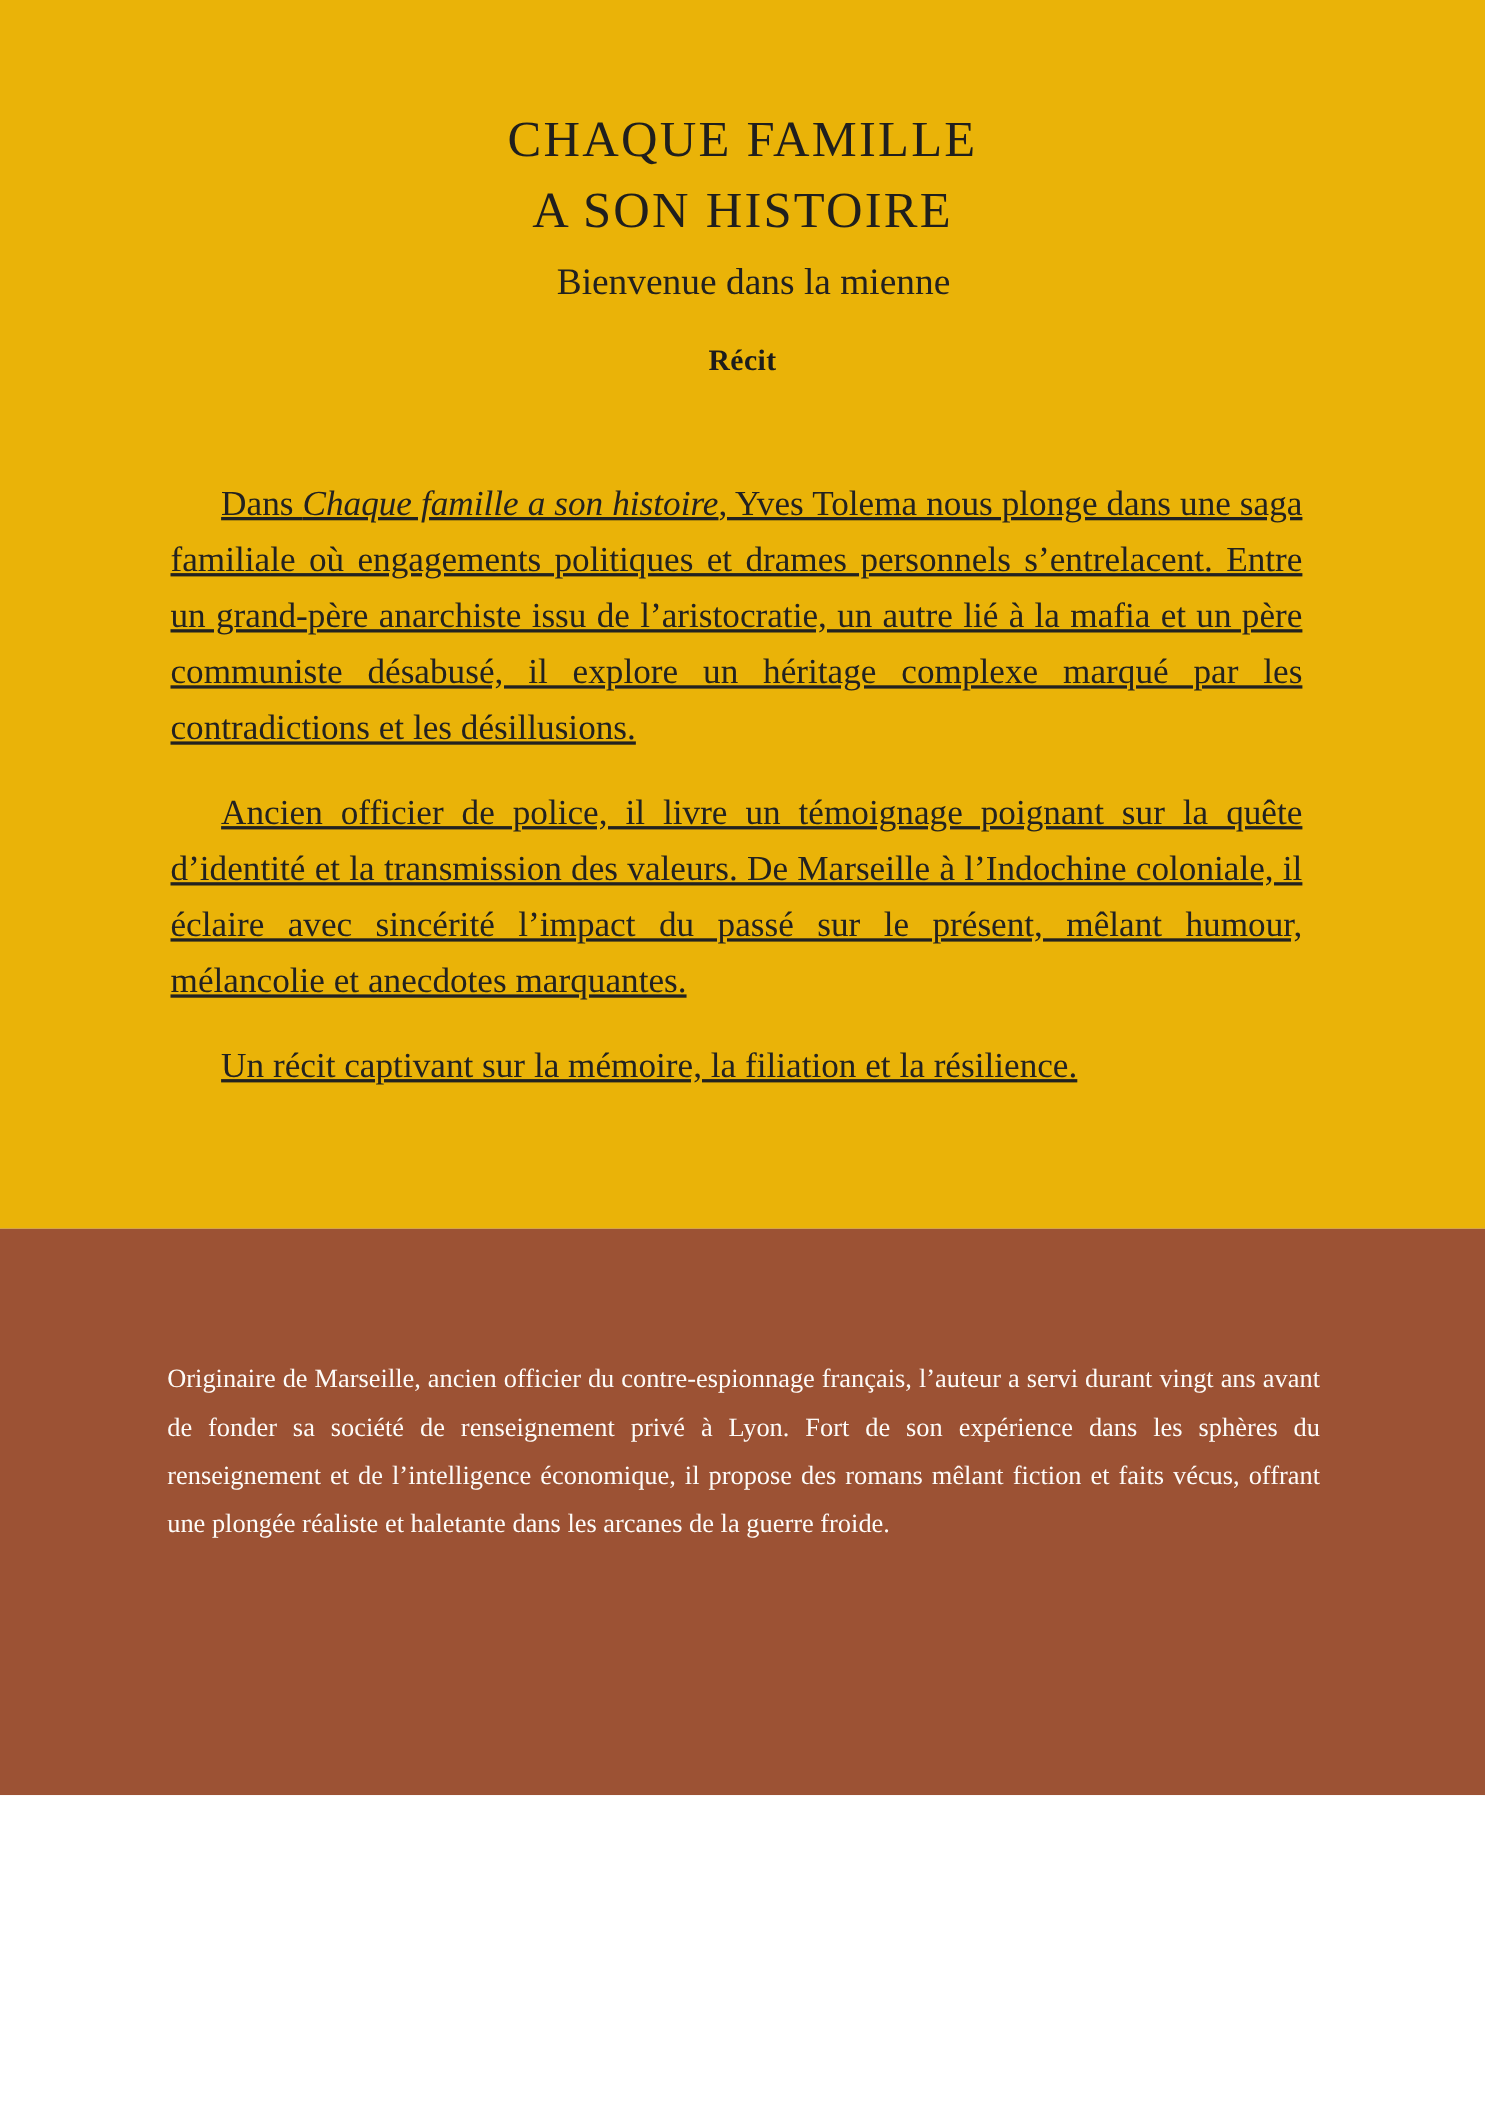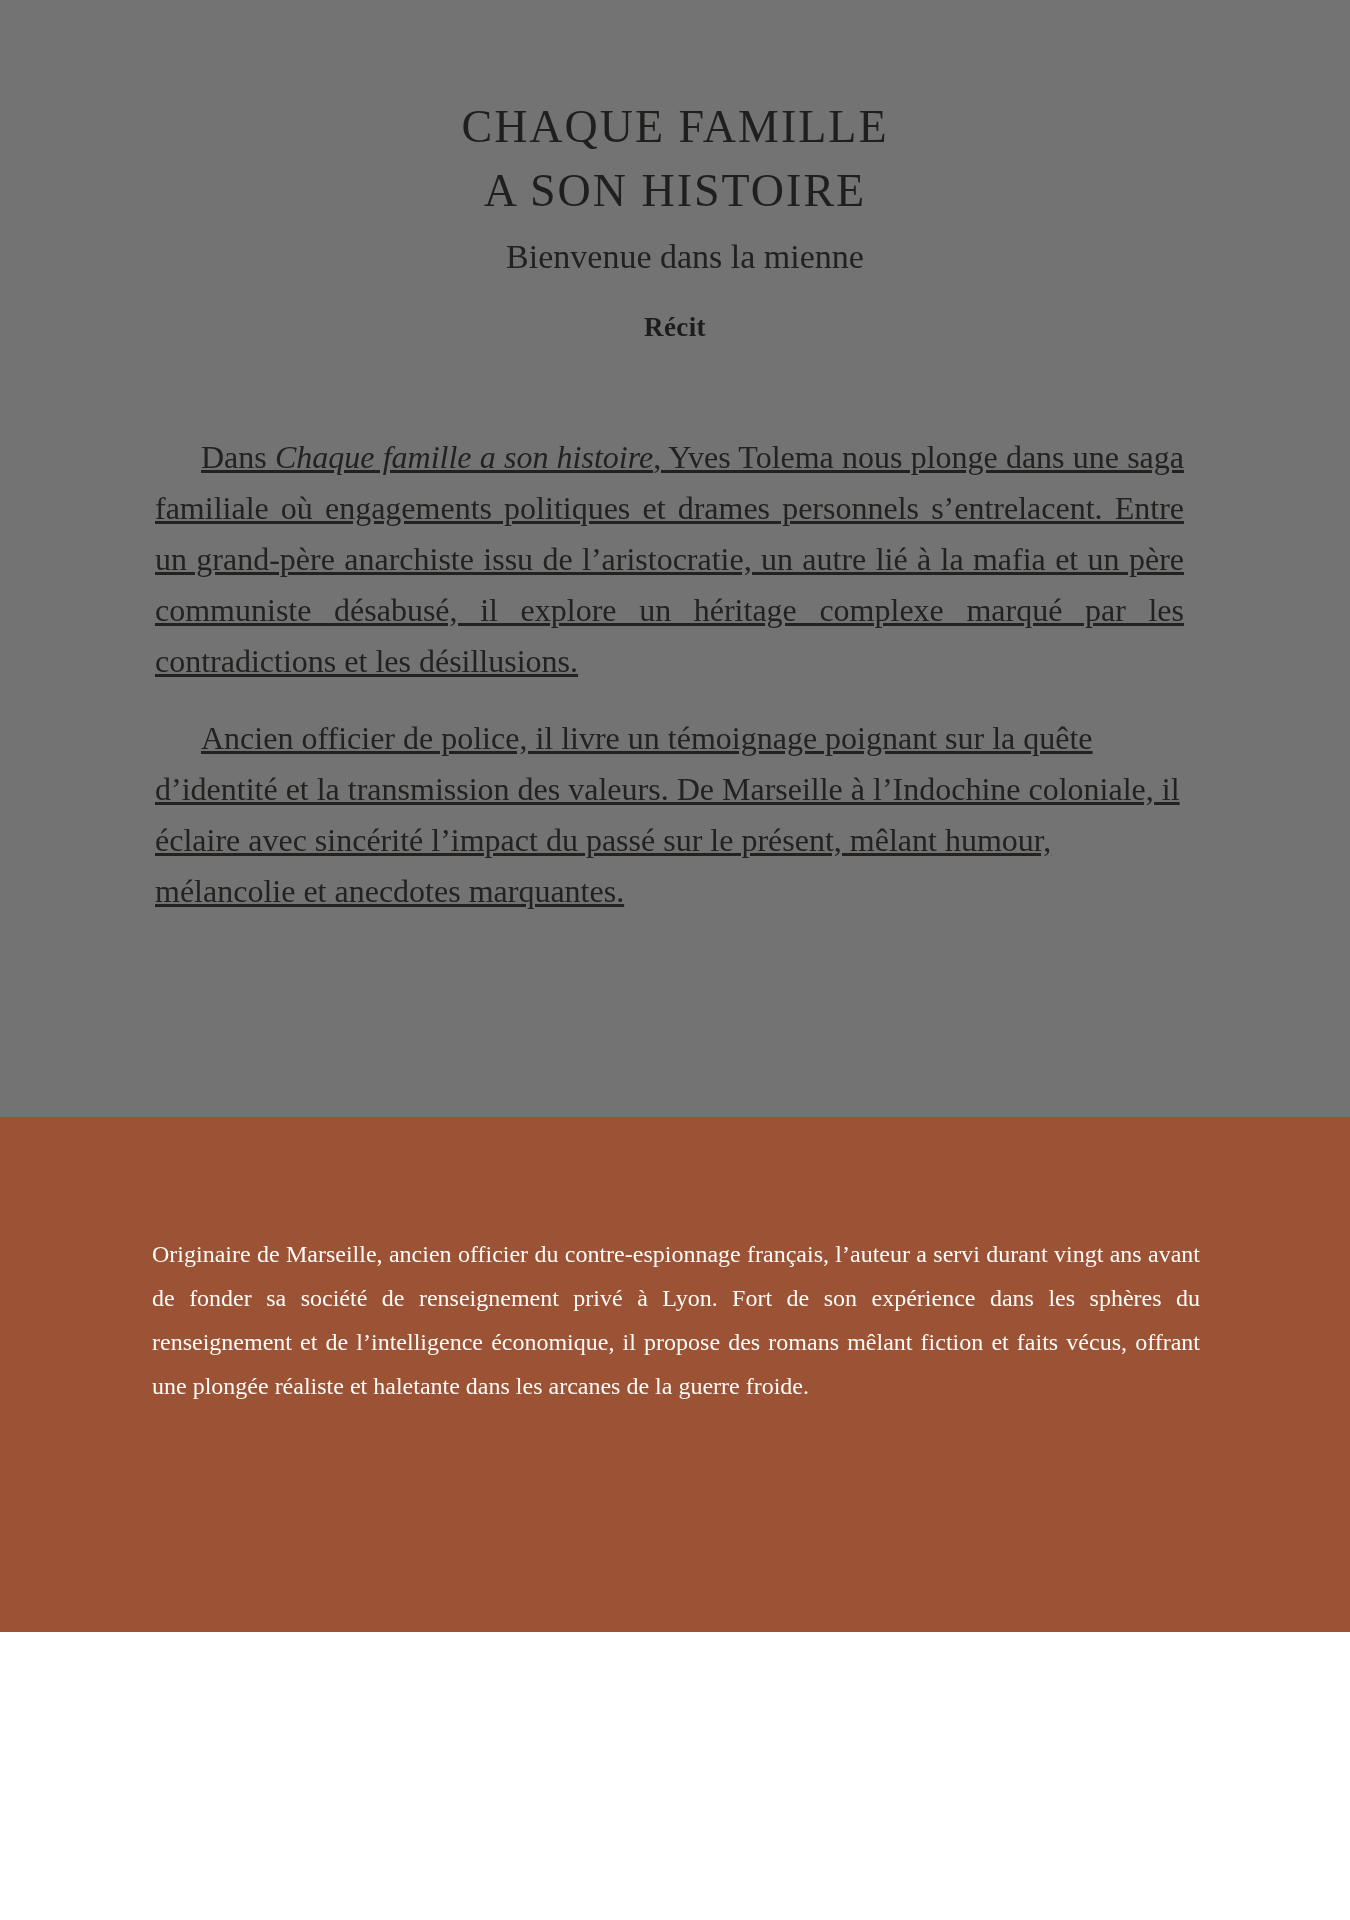--- a/index.html
+++ b/index.html
@@ -16,21 +16,21 @@
     overflow: hidden;
   }
 
   
   .top-panel {
     position: absolute;
     left: 0;
     top: 0;
     width: 1350px;
     height: 1117px;
-    background: #737373;
+    background: #eab308;
   }
 
   .title-block {
     position: absolute;
     left: 0;
     top: 95px;
     width: 1350px;
     text-align: center;
   }
   .title-line {
@@ -141,20 +141,21 @@
     <div class="subtitle-line">Bienvenue dans la mienne</div>
   </div>
 
   <div class="genre-block">
     <div class="genre-line">Récit</div>
   </div>
 
   <div class="blurb">
     <p><span>Dans </span><em>Chaque famille a son histoire</em><span>, Yves Tolema nous plonge dans une saga familiale où engagements politiques et drames personnels s’entrelacent. Entre un grand-père anarchiste issu de l’aristocratie, un autre lié à la mafia et un père communiste désabusé, il explore un héritage complexe marqué par les contradictions et les désillusions.</span></p>
     <p>Ancien officier de police, il livre un témoignage poignant sur la quête d’identité et la transmission des valeurs. De Marseille à l’Indochine coloniale, il éclaire avec sincérité l’impact du passé sur le présent, mêlant humour, mélancolie et anecdotes marquantes.</p>
+    <p>Un récit captivant sur la mémoire, la filiation et la résilience.</p>
   </div>
 
 </div>
 
 <div class="brown-band"></div>
 <div class="bio">
   <p>Originaire de Marseille, ancien officier du contre-espionnage français, l’auteur a servi durant vingt ans avant de fonder sa société de renseignement privé à Lyon. Fort de son expérience dans les sphères du renseignement et de l’intelligence économique, il propose des romans mêlant fiction et faits vécus, offrant une plongée réaliste et haletante dans les arcanes de la guerre froide.</p>
 </div>
 
 <div class="footer">

